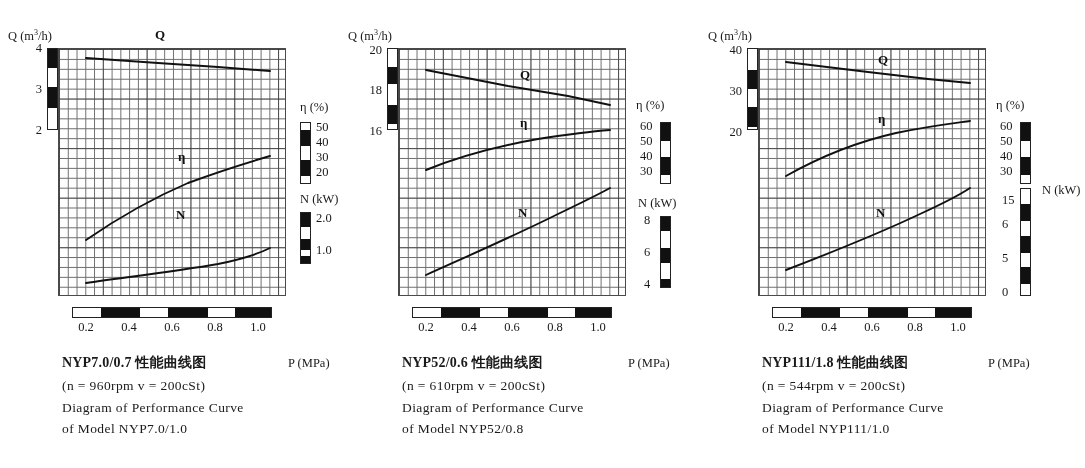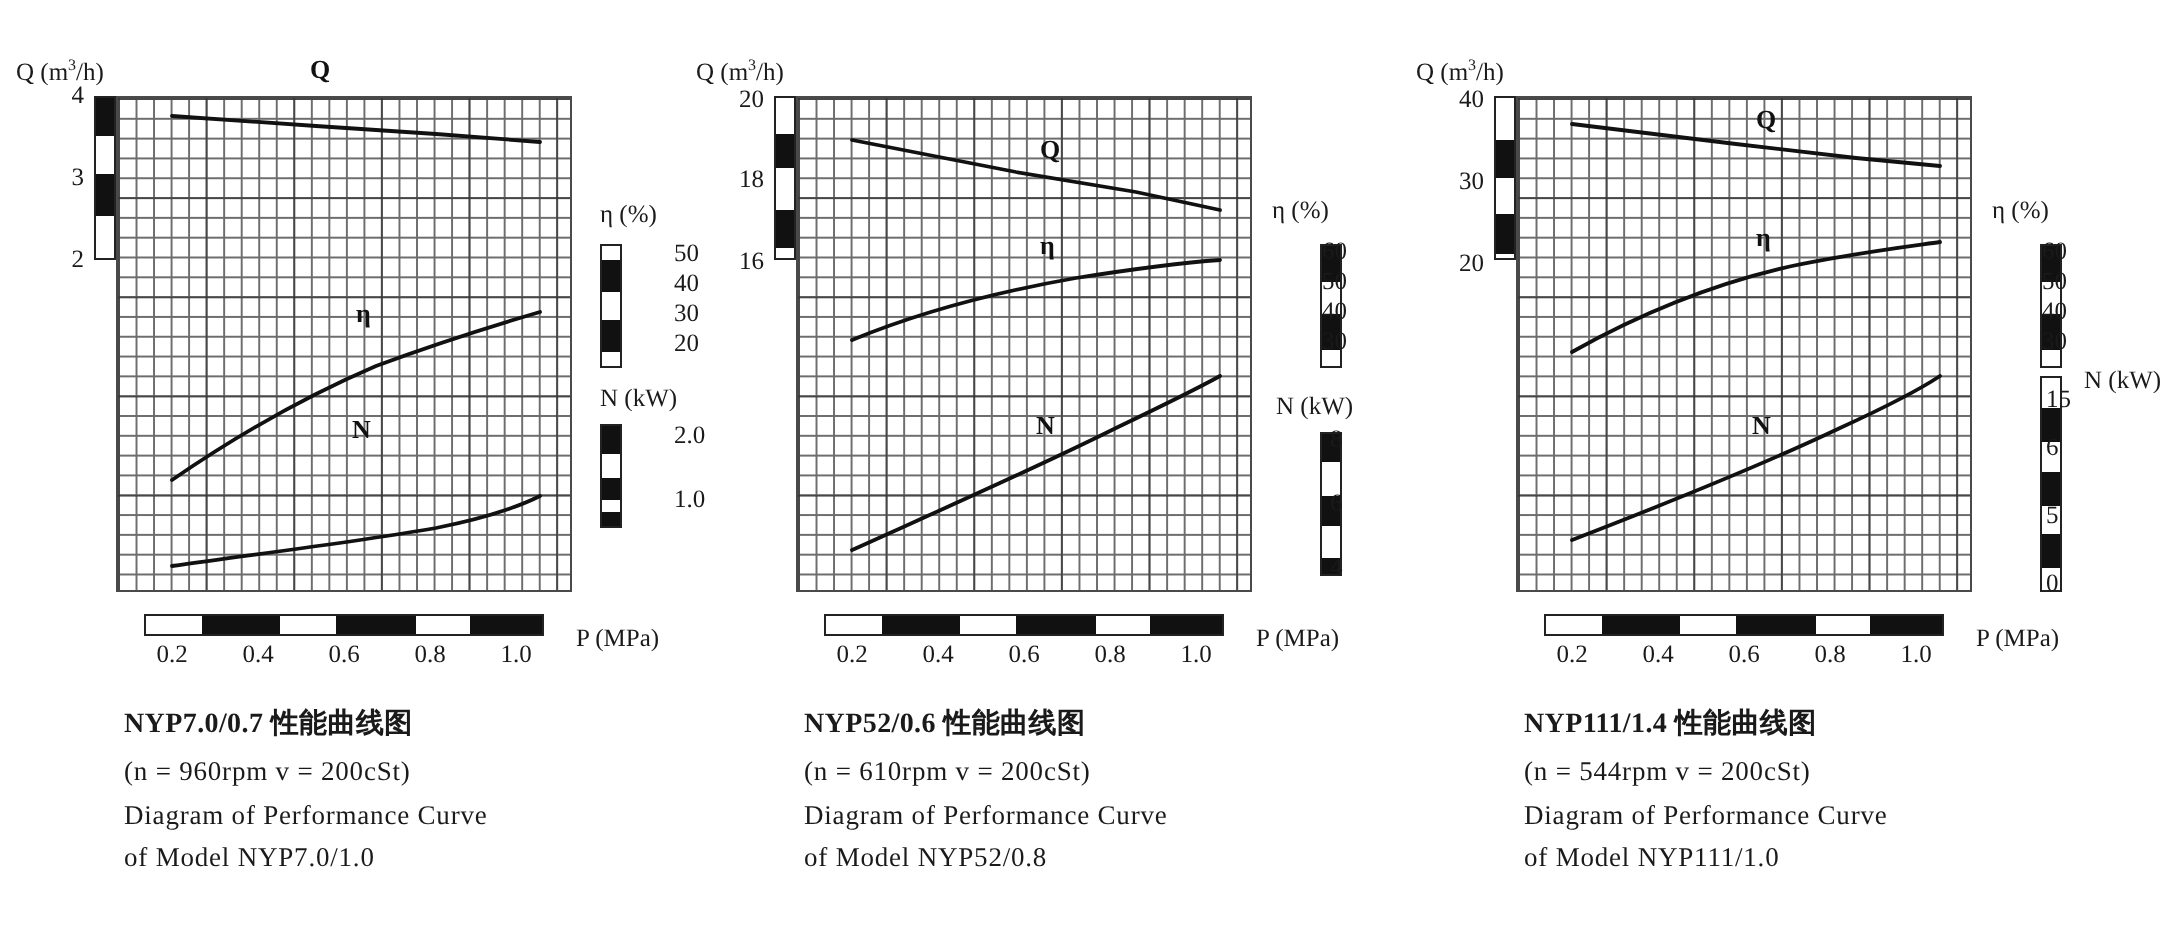--- a/index.html
+++ b/index.html
@@ -131,21 +131,20 @@
     border: 1px solid #222;
     box-sizing: border-box;
     overflow: hidden;
     width: 11px;
   }
   .legtick {
     position: absolute;
     font-size: 12.5px;
     white-space: nowrap;
     transform: translateY(-50%);
-    margin-left: 21px;
   }
 
   
   .pbar {
     position: absolute;
     left: 72px;
     top: 307px;
     width: 200px;
     height: 11px;
     background: #ffffff;
@@ -163,20 +162,21 @@
     position: absolute;
     top: 320px;
     font-size: 12.5px;
     transform: translateX(-50%);
     white-space: nowrap;
   }
   .ptitle {
     position: absolute;
     font-size: 12.5px;
     white-space: nowrap;
+    margin-top: 44px;
   }
 
   
   .caption {
     position: absolute;
     left: 62px;
     top: 352px;
     width: 300px;
   }
   .cap-line {
@@ -381,20 +381,20 @@
       <div class="seg" style="left:82%;width:18%"></div>
     </div>
     <div class="ptick" style="left:86px">0.2</div>
     <div class="ptick" style="left:129px">0.4</div>
     <div class="ptick" style="left:172px">0.6</div>
     <div class="ptick" style="left:215px">0.8</div>
     <div class="ptick" style="left:258px">1.0</div>
     <div class="ptitle" style="left:288px;top:312px">P (MPa)</div>
 
     <div class="caption">
-      <div class="cap-line title">NYP111/1.4 性能曲线图</div>
+      <div class="cap-line title">NYP111/1.8 性能曲线图</div>
       <div class="cap-line">(n = 544rpm   v = 200cSt)</div>
       <div class="cap-line">Diagram of Performance Curve</div>
       <div class="cap-line">of Model NYP111/1.0</div>
     </div>
   </div>
 
 </div>
 
 </body></html>

